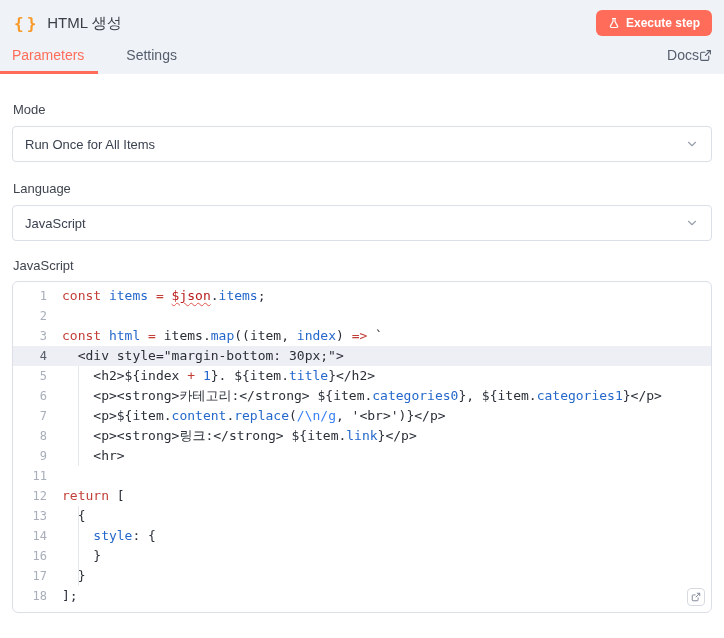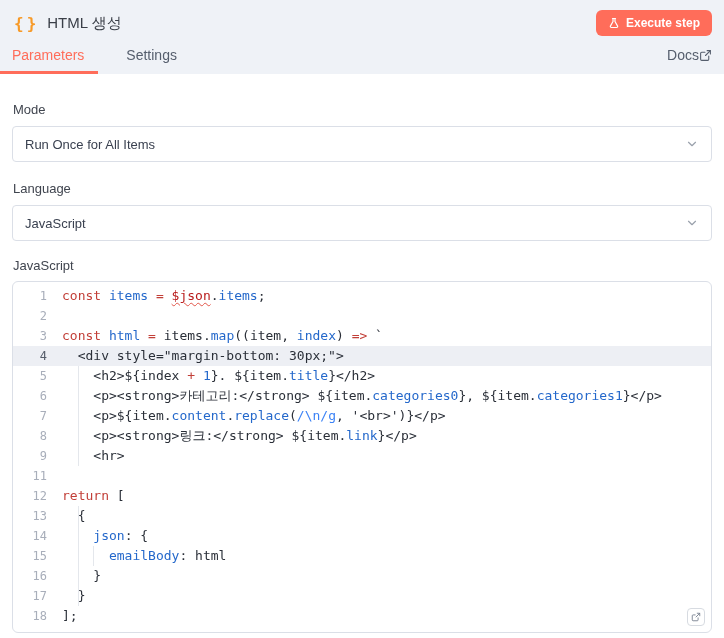--- a/index.html
+++ b/index.html
@@ -154,25 +154,21 @@
         <div class="cm-row">
           <div class="cm-gutter">12</div>
           <div class="cm-code"><span class="tok-k">return</span><span class="tok-t"> [</span></div>
         </div>
         <div class="cm-row">
           <div class="cm-gutter">13</div>
           <div class="cm-code"><span class="cm-guide" style="left: calc(2ch + 15px);"></span><span class="tok-t">  {</span></div>
         </div>
         <div class="cm-row">
           <div class="cm-gutter">14</div>
-          <div class="cm-code"><span class="cm-guide" style="left: calc(2ch + 15px);"></span><span class="tok-t">    </span><span class="tok-v">json</span><span class="tok-t">: {</span></div>
-        </div>
-        <div class="cm-row">
-          <div class="cm-gutter">15</div>
-          <div class="cm-code"><span class="cm-guide" style="left: calc(2ch + 15px);"></span><span class="cm-guide" style="left: calc(4ch + 15px);"></span><span class="tok-t">      </span><span class="tok-v">emailBody</span><span class="tok-t">: html</span></div>
+          <div class="cm-code"><span class="cm-guide" style="left: calc(2ch + 15px);"></span><span class="tok-t">    </span><span class="tok-v">style</span><span class="tok-t">: {</span></div>
         </div>
         <div class="cm-row">
           <div class="cm-gutter">16</div>
           <div class="cm-code"><span class="cm-guide" style="left: calc(2ch + 15px);"></span><span class="tok-t">    }</span></div>
         </div>
         <div class="cm-row">
           <div class="cm-gutter">17</div>
           <div class="cm-code"><span class="cm-guide" style="left: calc(2ch + 15px);"></span><span class="tok-t">  }</span></div>
         </div>
         <div class="cm-row">

